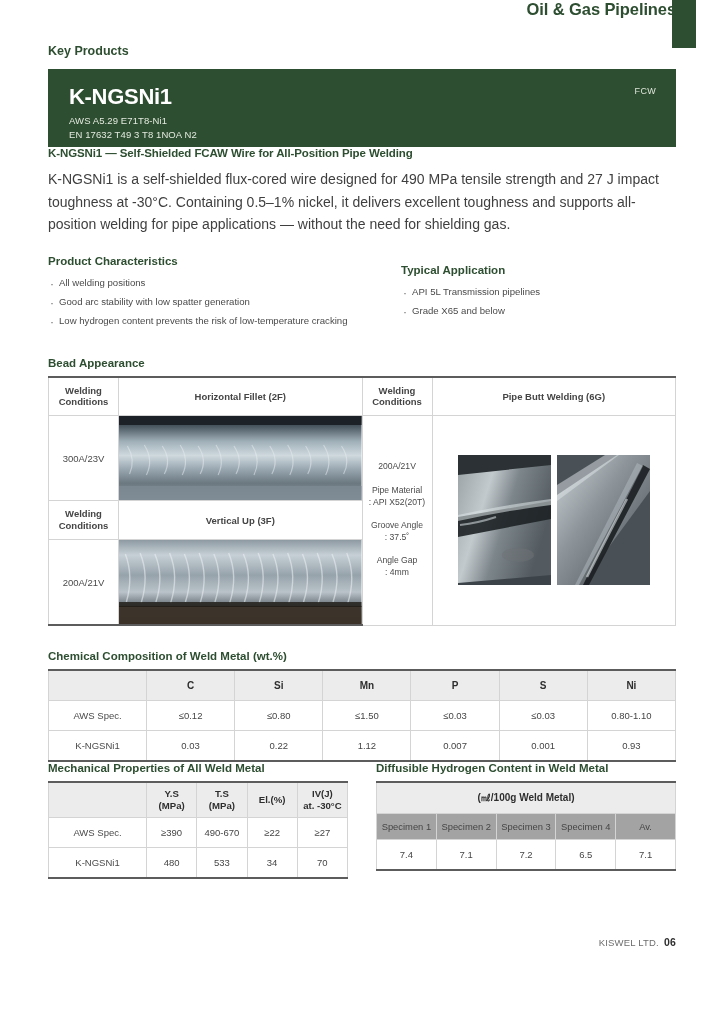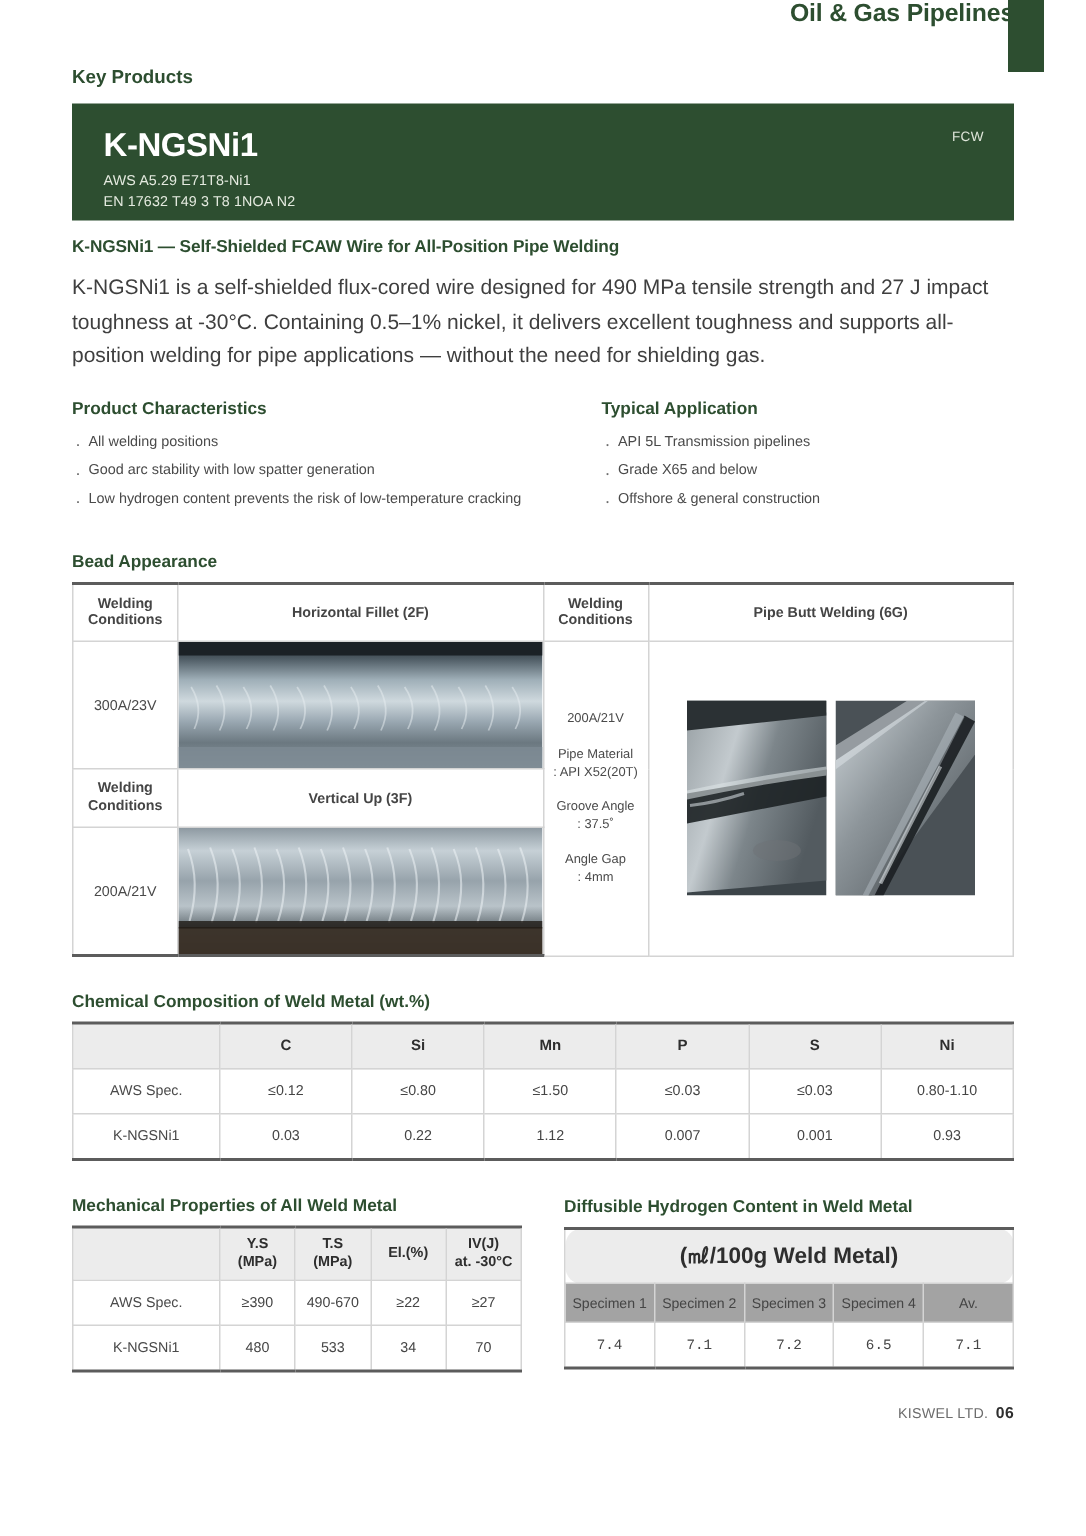--- a/index.html
+++ b/index.html
@@ -77,21 +77,20 @@
     position: absolute;
     right: 20px;
     top: 17px;
     font-size: 9px;
     color: #dfe6da;
     letter-spacing: 0.3px;
   }
 
   
   .lead-heading {
-    margin-top: 12px;
     font-size: 11.5px;
     font-weight: bold;
     color: #2d4e30;
     letter-spacing: -0.1px;
   }
   .lead-para {
     margin-top: 9px;
     font-size: 14px;
     line-height: 1.62;
     color: #3f3f3f;
@@ -207,47 +206,44 @@
   table.chem th.rowhdr, table.chem td.rowhdr {
     width: 98px;
     background: #ececec;
   }
   table.chem td.rowhdr { background: #ffffff; color: #4a4a4a; }
   table.chem th, table.chem td { padding: 9px 2px; }
 
   
   .bottom-row {
     display: flex;
-    margin-top: 24px;
     gap: 28px;
-    align-items: center;
   }
   .bottom-col { flex: 1 1 0; min-width: 0; }
 
   table.mech { table-layout: fixed; }
   table.mech th.rowhdr, table.mech td.rowhdr { width: 98px; }
   table.mech th.rowhdr { background: #ececec; }
   table.mech td.rowhdr { background: #ffffff; color: #4a4a4a; }
   table.mech th { padding: 5px 1px; line-height: 1.22; font-size: 9.6px; }
   table.mech td { padding: 9px 1px; }
 
   table.hyd { table-layout: fixed; }
   table.hyd th.unit {
     padding: 8px 2px;
-    font-size: 15px;
-    border-radius: 11px;
+    font-size: 10px;
   }
   table.hyd th.spec {
     padding: 7px 1px;
     font-weight: normal;
     background: #a3a3a3;
     color: #454545;
     font-size: 9.4px;
   }
-  table.hyd td { padding: 9px 12px; font-family: Liberation Mono, monospace; }
+  table.hyd td { padding: 9px 12px; }
 
   
   .doc-footer {
     position: absolute;
     right: 48px;
     bottom: 76px;
     font-size: 9.5px;
     color: #6d6d6d;
     letter-spacing: 0.2px;
   }
@@ -290,21 +286,20 @@
         <li>All welding positions</li>
         <li>Good arc stability with low spatter generation</li>
         <li>Low hydrogen content prevents the risk of low-temperature cracking</li>
       </ul>
     </div>
     <div class="col">
       <h3>Typical Application</h3>
       <ul>
         <li>API 5L Transmission pipelines</li>
         <li>Grade X65 and below</li>
-        <li>Offshore &amp; general construction</li>
       </ul>
     </div>
   </div>
 
   <div class="bead-wrap">
     <div class="tbl-title">Bead Appearance</div>
     <table class="bead">
       <tbody>
           <tr>
         <th class="cond rule-top" rowspan="1">Welding Conditions</th>

